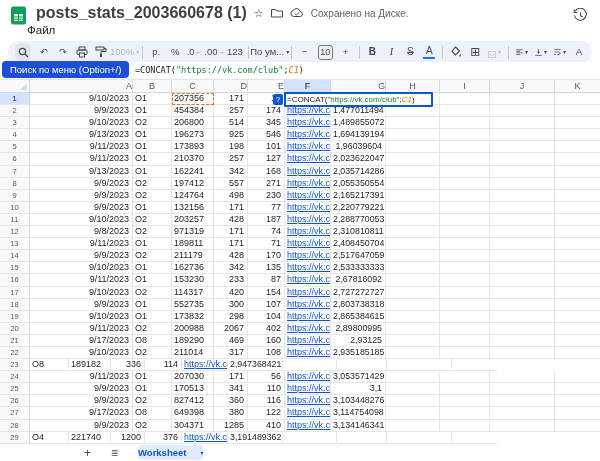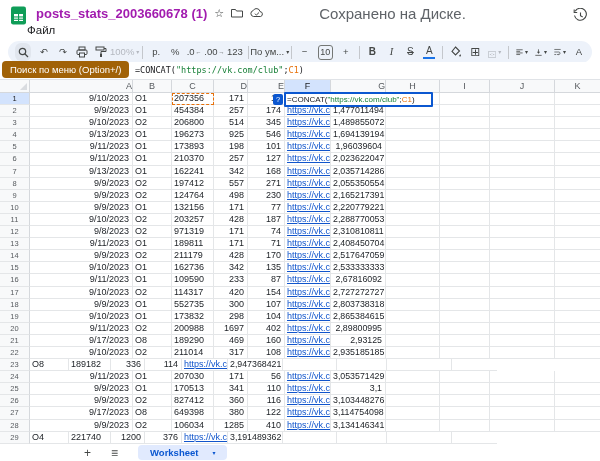--- a/index.html
+++ b/index.html
@@ -1,23 +1,23 @@
 <!DOCTYPE html>
 <html><head>
 <meta charset="utf-8">
 <style>
   html,body{margin:0;padding:0;background:#fff;}
   .app{position:relative;width:600px;height:461px;background:#fff;overflow:hidden;
        font-family:"Liberation Sans","DejaVu Sans",sans-serif;color:#202124;}
   
   .logo{position:absolute;left:9px;top:6px;width:19px;height:19px;}
   .titlebar{position:absolute;left:36px;top:4px;right:8px;height:18px;display:flex;align-items:center;gap:7px;}
-  .doc-title{font-size:13px;font-weight:700;color:#a21caf;white-space:nowrap;}
+  .doc-title{font-size:16px;font-weight:700;color:#404040;white-space:nowrap;}
   .tb-ico{color:#444746;font-size:11px;line-height:11px;display:inline-flex;align-items:center;}
-  .saved{font-size:15px;color:#5f6368;white-space:nowrap;margin-left:48px;}
+  .saved{font-size:10px;color:#5f6368;white-space:nowrap;}
   .history{position:absolute;right:12px;top:8px;}
   
   .menubar{position:absolute;left:20px;top:22px;display:flex;flex-direction:column;}
   .menu-item{font-size:11.5px;color:#202124;padding:2px 7px;border-radius:4px;white-space:nowrap;}
   
   .toolbar{position:absolute;left:8px;right:8px;top:41px;height:22px;background:#edf2fa;border-radius:11px;
            display:flex;align-items:center;gap:7px;padding:0 7px;font-size:9.5px;color:#444746;overflow:hidden;white-space:nowrap;}
   .t-btn{display:inline-flex;align-items:center;justify-content:center;min-width:12px;height:16px;line-height:16px;}
   .t-search{background:#e1e6ee;border-radius:6px;width:22px;height:18px;}
   .t-disabled{color:#b4b8bf;align-items:flex-end;}
@@ -28,22 +28,22 @@
   .t-italic{font-style:italic;font-family:"Liberation Serif",serif;font-size:10.5px;}
   .t-strike{text-decoration:line-through;font-size:10px;}
   .t-color{font-size:10px;border-bottom:2px solid #1a73e8;line-height:10px;height:12px;}
   .t-size-box{border:1px solid #747775;border-radius:3px;width:18px;height:13px;font-size:9px;
               display:inline-flex;align-items:center;justify-content:center;background:#edf2fa;}
   .t-sub{font-size:6px;margin-left:1px;}
   
   .fxbar{position:absolute;left:0;right:0;top:62px;height:17px;border-bottom:1px solid #e0e3e7;background:#fff;}
   .fx-text{position:absolute;left:135px;top:3px;font-family:"DejaVu Sans Mono","Liberation Mono",monospace;
            font-size:8.5px;color:#202124;white-space:nowrap;}
-  .f-str{color:#188038;} .f-ref{color:#e8710a;}
-  .tooltip{position:absolute;left:2px;top:61px;background:#a16207;color:#fff;font-size:9.5px;
+  .f-str{color:#188038;} .f-ref{color:#e8710a;font-style:italic;}
+  .tooltip{position:absolute;left:2px;top:61px;background:#1d4ed8;color:#fff;font-size:9.5px;
            padding:3px 8px;border-radius:4px;z-index:60;white-space:nowrap;}
   
   .grid{position:absolute;left:0;top:80px;width:600px;height:364px;background:#fff;}
   .col-row{display:flex;height:13px;}
   .corner{width:30px;background:#f8f9fa;border-right:1px solid #d5d8dc;border-bottom:1px solid #d5d8dc;
           box-sizing:border-box;position:relative;}
   .corner:after{content:"";position:absolute;right:2px;bottom:2px;border-left:7px solid transparent;border-bottom:7px solid #d9dce0;}
   .col-h{background:#f8f9fa;border-right:1px solid #d5d8dc;border-bottom:1px solid #d5d8dc;box-sizing:border-box;
          font-size:9px;color:#575b5f;text-align:center;line-height:12px;}
   .col-h.sel{background:#d3e3fd;color:#202124;}
@@ -64,21 +64,21 @@
   .help-badge{position:absolute;left:273px;top:14px;width:10px;height:11px;background:#0b57d0;color:#fff;
               font-size:7.5px;text-align:center;line-height:11px;border-radius:2px;z-index:20;}
   .f1-editor{position:absolute;left:284px;top:12px;width:149px;height:15px;background:#fff;
              border:2px solid #0b57d0;border-radius:1px;box-sizing:border-box;z-index:15;
              display:flex;align-items:center;font-size:8px;white-space:nowrap;overflow:hidden;padding:0 1px;}
   
   .sheetbar{position:absolute;left:0;right:0;top:444px;height:17px;background:#fff;
             display:flex;align-items:center;gap:20px;padding-left:84px;}
   .sb-ico{color:#444746;font-size:12px;line-height:12px;}
   .sheet-tab{background:#e1eafe;border-radius:4px;color:#0b57d0;font-size:9.5px;font-weight:700;
-             padding:2px 12px;display:flex;align-items:center;gap:12px;}
+             padding:2px 0;display:flex;align-items:center;gap:12px;}
   svg{display:block;}
 </style>
 </head>
 <body>
 
 <div class="app">
 
   <span class="logo">
     <svg width="19" height="19" viewBox="0 0 19 19">
       <rect x="2" y="0.5" width="15" height="18" rx="2.2" fill="#0f9d58"></rect>
@@ -449,21 +449,21 @@
           <div class="cell c-G">2,533333333</div>
           <div class="cell c-H"></div>
           <div class="cell c-I"></div>
           <div class="cell c-J"></div>
           <div class="cell c-K"></div>
         </div>
         <div class="grid-row">
           <div class="row-h">16</div>
           <div class="cell c-A">9/11/2023</div>
           <div class="cell c-B">O1</div>
-          <div class="cell c-C">109590</div>
+          <div class="cell c-C">153230</div>
           <div class="cell c-D">233</div>
           <div class="cell c-E">87</div>
           <div class="cell c-F"><span class="lnk">https://vk.c</span></div>
           <div class="cell c-G">2,67816092</div>
           <div class="cell c-H"></div>
           <div class="cell c-I"></div>
           <div class="cell c-J"></div>
           <div class="cell c-K"></div>
         </div>
         <div class="grid-row">
@@ -506,21 +506,21 @@
           <div class="cell c-H"></div>
           <div class="cell c-I"></div>
           <div class="cell c-J"></div>
           <div class="cell c-K"></div>
         </div>
         <div class="grid-row">
           <div class="row-h">20</div>
           <div class="cell c-A">9/11/2023</div>
           <div class="cell c-B">O2</div>
           <div class="cell c-C">200988</div>
-          <div class="cell c-D">1697</div>
+          <div class="cell c-D">2067</div>
           <div class="cell c-E">402</div>
           <div class="cell c-F"><span class="lnk">https://vk.c</span></div>
           <div class="cell c-G">2,89800995</div>
           <div class="cell c-H"></div>
           <div class="cell c-I"></div>
           <div class="cell c-J"></div>
           <div class="cell c-K"></div>
         </div>
         <div class="grid-row">
           <div class="row-h">21</div>
@@ -616,21 +616,21 @@
           <div class="cell c-G">3,114754098</div>
           <div class="cell c-H"></div>
           <div class="cell c-I"></div>
           <div class="cell c-J"></div>
           <div class="cell c-K"></div>
         </div>
         <div class="grid-row">
           <div class="row-h">28</div>
           <div class="cell c-A">9/9/2023</div>
           <div class="cell c-B">O2</div>
-          <div class="cell c-C">106034</div>
+          <div class="cell c-C">304371</div>
           <div class="cell c-D">1285</div>
           <div class="cell c-E">410</div>
           <div class="cell c-F"><span class="lnk">https://vk.c</span></div>
           <div class="cell c-G">3,134146341</div>
           <div class="cell c-H"></div>
           <div class="cell c-I"></div>
           <div class="cell c-J"></div>
           <div class="cell c-K"></div>
         </div>
         <div class="grid-row">

